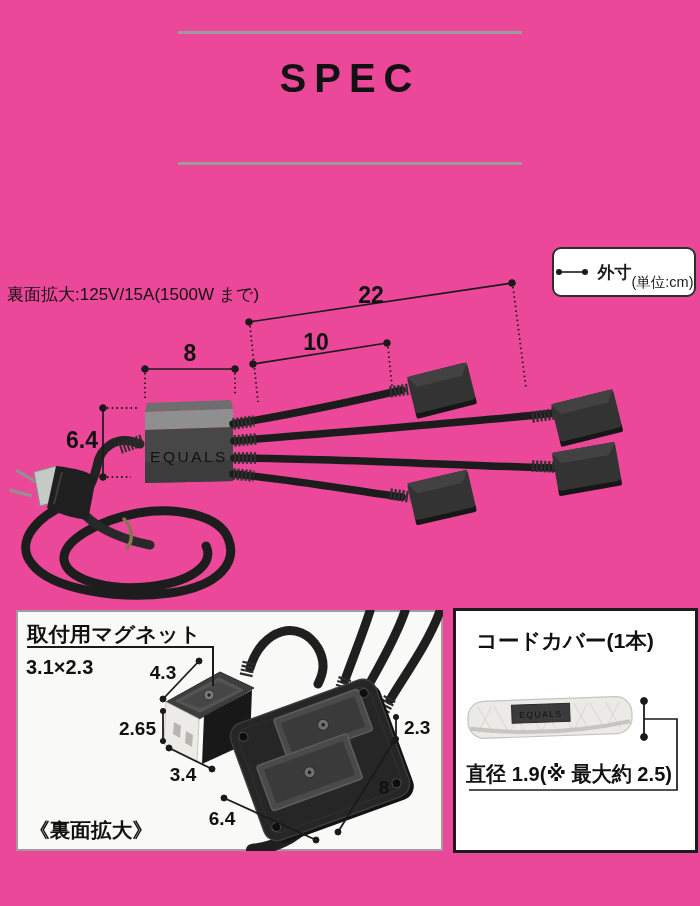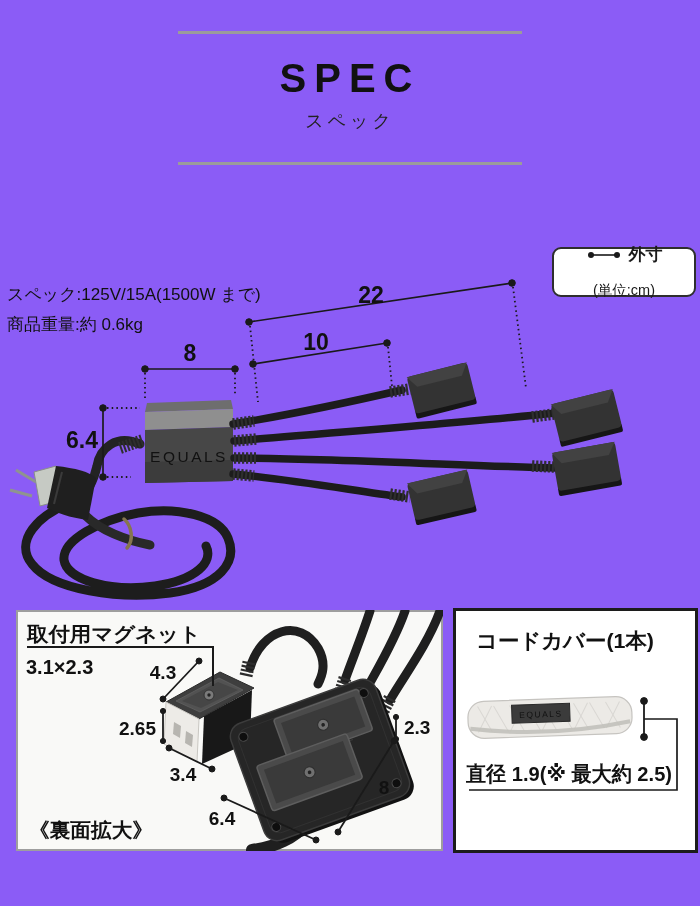--- a/index.html
+++ b/index.html
@@ -1,49 +1,47 @@
 <!DOCTYPE html>
 <html><head>
 <meta charset="utf-8">
 <style>
   html,body{margin:0;padding:0;background:#ffffff;}
   .canvas{
-    position:relative;width:700px;height:906px;background:#8b5cf6;overflow:hidden;
+    position:relative;width:700px;height:906px;background:#ec4899;overflow:hidden;
     font-family:"Liberation Sans","DejaVu Sans",sans-serif;color:#1a1a1a;
   }
   .abs{position:absolute;}
   .rule{height:3px;background:#9b9b9b;}
   .spec-title{left:0;right:0;top:56px;text-align:center;font-size:40px;font-weight:700;letter-spacing:8px;color:#111;}
   .spec-sub{left:0;right:0;top:109px;text-align:center;font-size:18px;letter-spacing:4px;color:#222;}
   .prod-name{left:7px;top:244px;font-size:20px;font-weight:700;color:#111;}
   .prod-line{left:7px;font-size:17px;font-weight:500;color:#111;}
   .legend-box{
     left:552px;top:247px;width:144px;height:50px;border:2px solid #2e2e2e;border-radius:9px;
-    box-sizing:border-box;display:flex;flex-direction:column;align-items:center;justify-content:center;background:#fff;
+    box-sizing:border-box;display:flex;flex-direction:row;align-items:center;justify-content:center;background:#fff;
   }
   .legend-row{display:flex;align-items:center;gap:7px;line-height:1;}
   .legend-label{font-size:17px;font-weight:600;}
   .legend-unit{font-size:14.5px;margin-top:20px;line-height:1;}
   svg text{fill:#111;}
   .dimnum{font-size:23px;font-weight:600;}
   .dimnum-s{font-size:19px;font-weight:600;}
   .jp-b{font-weight:700;}
 </style>
 </head>
 <body>
 
 <div class="canvas">
 
   <div class="abs rule" style="left:178px;top:31px;width:344px;"></div>
   <div class="abs spec-title">SPEC</div>
-  <div class="abs spec-sub">スペック</div>
   <div class="abs rule" style="left:178px;top:162px;width:344px;"></div>
 
-  <div class="abs prod-line" style="top:283px;">スペック:125V/15A(1500W まで)</div>
-  <div class="abs prod-line" style="top:313px;">商品重量:約 0.6kg</div>
+  <div class="abs prod-line" style="top:283px;">裏面拡大:125V/15A(1500W まで)</div>
 
   <div class="abs legend-box">
     <div class="legend-row">
       <svg width="36" height="10" viewBox="0 0 36 10">
         <line x1="5" y1="5" x2="31" y2="5" stroke="#1a1a1a" stroke-width="1.6"></line>
         <circle cx="5" cy="5" r="3" fill="#1a1a1a"></circle>
           <circle cx="31" cy="5" r="3" fill="#1a1a1a"></circle>
       </svg>
       <span class="legend-label">外寸</span>
     </div>

